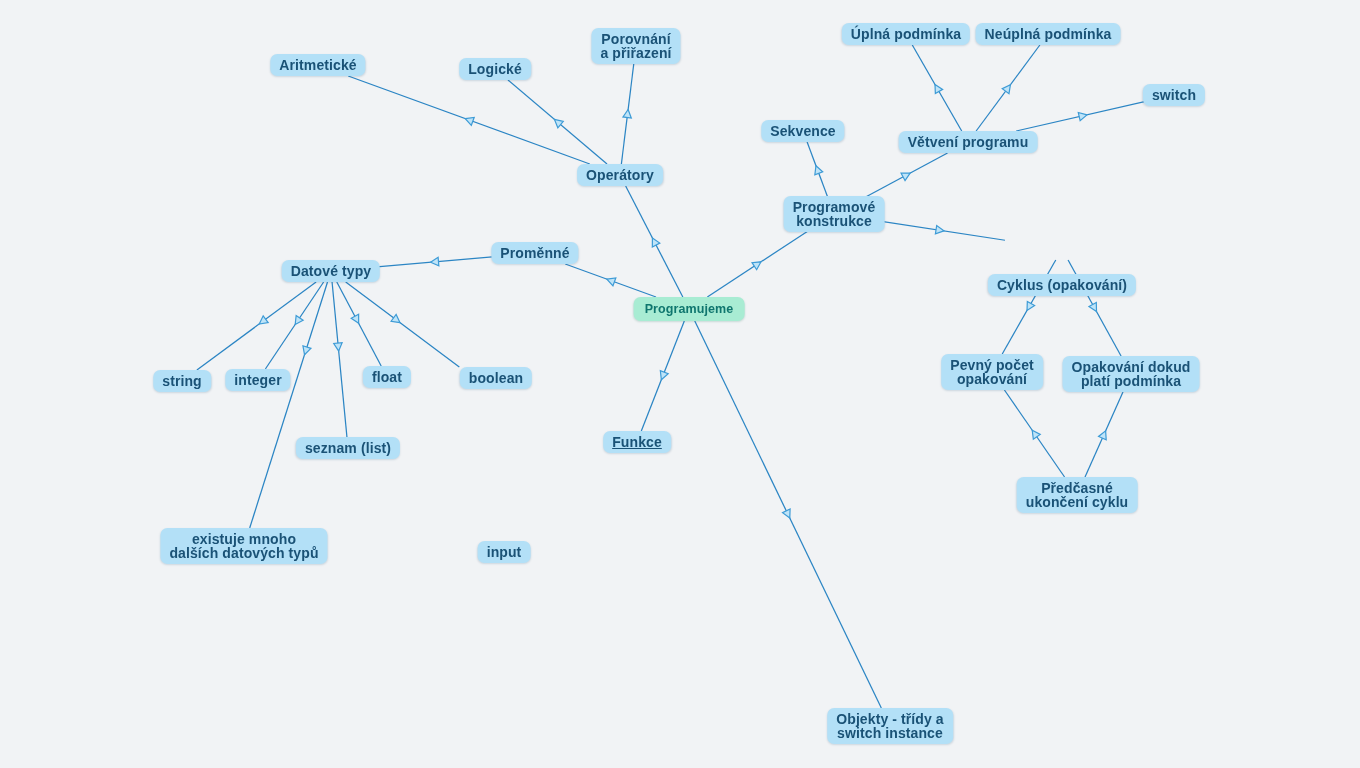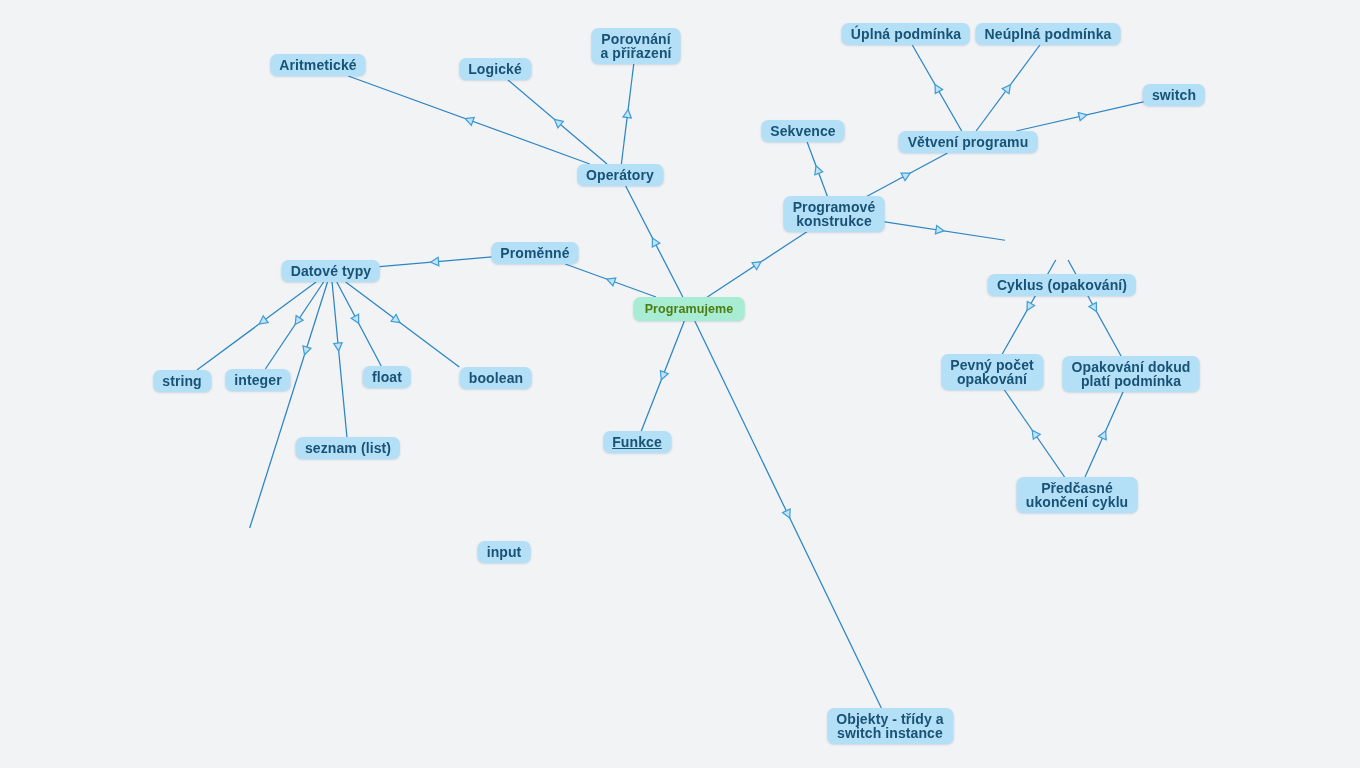--- a/index.html
+++ b/index.html
@@ -59,21 +59,21 @@
     line-height: 14px;
     letter-spacing: 0.1px;
     padding: 4px 9px;
     box-shadow: 0 1px 2px rgba(40,90,130,0.18);
     white-space: pre-line;
     transform: translate(-50%, -50%);
     user-select: none;
   }
   .node.root {
     background: #a8ecd3;
-    color: #4d7c0f;
+    color: #0f766e;
     font-size: 12.5px;
     padding: 5px 11px;
     box-shadow: 0 1px 2px rgba(40,120,100,0.2);
   }
 </style>
 </head>
 <body>
 
 <div id="mindmap-canvas">
   <svg id="edge-layer" viewBox="0 0 1360 768" width="1360" height="768" xmlns="http://www.w3.org/2000/svg">
@@ -185,20 +185,22 @@
       <div class="node" style="left: 495px; top: 69px; min-width: 58px; min-height: 22px;">Logické</div>
       <div class="node" style="left: 636px; top: 46px; min-width: 74px; min-height: 34px;">Porovnání
 a přiřazení</div>
       <div class="node" style="left: 535px; top: 253px; min-width: 74px; min-height: 22px;">Proměnné</div>
       <div class="node" style="left: 331px; top: 271px; min-width: 80px; min-height: 22px;">Datové typy</div>
       <div class="node" style="left: 182px; top: 381px; min-width: 46px; min-height: 22px;">string</div>
       <div class="node" style="left: 258px; top: 380px; min-width: 54px; min-height: 22px;">integer</div>
       <div class="node" style="left: 387px; top: 377px; min-width: 42px; min-height: 22px;">float</div>
       <div class="node" style="left: 496px; top: 378px; min-width: 62px; min-height: 22px;">boolean</div>
       <div class="node" style="left: 348px; top: 448px; min-width: 84px; min-height: 22px;">seznam (list)</div>
+      <div class="node" style="left: 244px; top: 546px; min-width: 128px; min-height: 36px;">existuje mnoho
+dalších datových typů</div>
       <div class="node" style="left: 504px; top: 552px; min-width: 42px; min-height: 22px;">input</div>
       <div class="node" style="left: 637px; top: 442px; min-width: 54px; min-height: 22px; text-decoration: underline;">Funkce</div>
       <div class="node" style="left: 890px; top: 726px; min-width: 96px; min-height: 36px;">Objekty - třídy a
 switch instance</div>
       <div class="node" style="left: 834px; top: 214px; min-width: 82px; min-height: 34px;">Programové
 konstrukce</div>
       <div class="node" style="left: 803px; top: 131px; min-width: 66px; min-height: 22px;">Sekvence</div>
       <div class="node" style="left: 968px; top: 142px; min-width: 108px; min-height: 22px;">Větvení programu</div>
       <div class="node" style="left: 906px; top: 34px; min-width: 100px; min-height: 22px;">Úplná podmínka</div>
       <div class="node" style="left: 1048px; top: 34px; min-width: 110px; min-height: 22px;">Neúplná podmínka</div>

